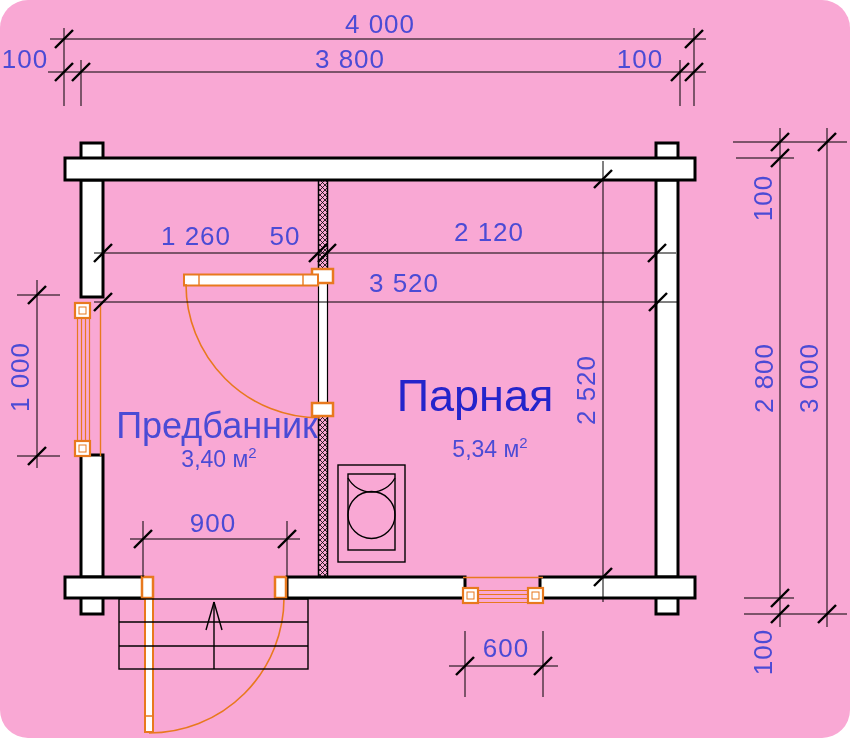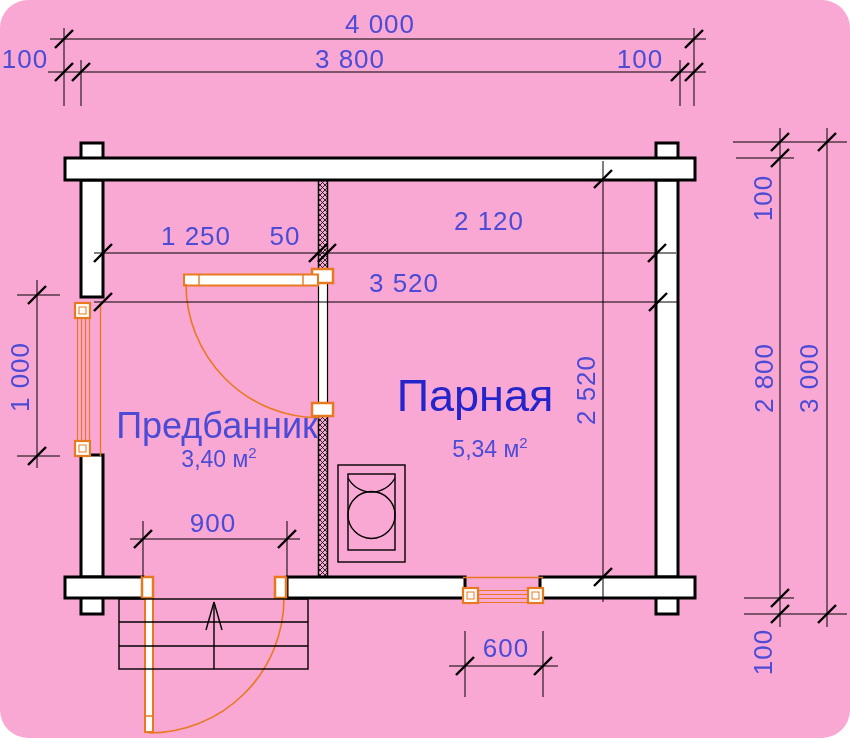--- a/index.html
+++ b/index.html
@@ -192,23 +192,23 @@
       <line class="tick" x1="534" y1="675" x2="552" y2="657"></line>
     </g>
   </g>
 </svg>
 
 <div class="lbl" style="left:380px;top:24px;">4 000</div>
 <div class="lbl" style="left:25px;top:59px;">100</div>
 <div class="lbl" style="left:350px;top:59px;text-align:right;">3 800</div>
 <div class="lbl" style="left:640px;top:59px;">100</div>
 
-<div class="lbl" style="left:196px;top:236px;">1 250</div>
+<div class="lbl" style="left:196px;top:236px;">1 260</div>
 <div class="lbl" style="left:285px;top:236px;">50</div>
-<div class="lbl" style="left:489px;top:221px;text-align:center;">2 120</div>
+<div class="lbl" style="left:489px;top:232px;text-align:center;">2 120</div>
 <div class="lbl" style="left:404px;top:283px;">3 520</div>
 
 <div class="lbl rot" style="left:586px;top:390px;">2 520</div>
 <div class="lbl rot" style="left:20px;top:377px;">1 000</div>
 
 <div class="lbl" style="left:213px;top:523px;">900</div>
 <div class="lbl" style="left:506px;top:648px;">600</div>
 
 <div class="lbl rot" style="left:763px;top:198px;">100</div>
 <div class="lbl rot" style="left:764px;top:378px;">2 800</div>

